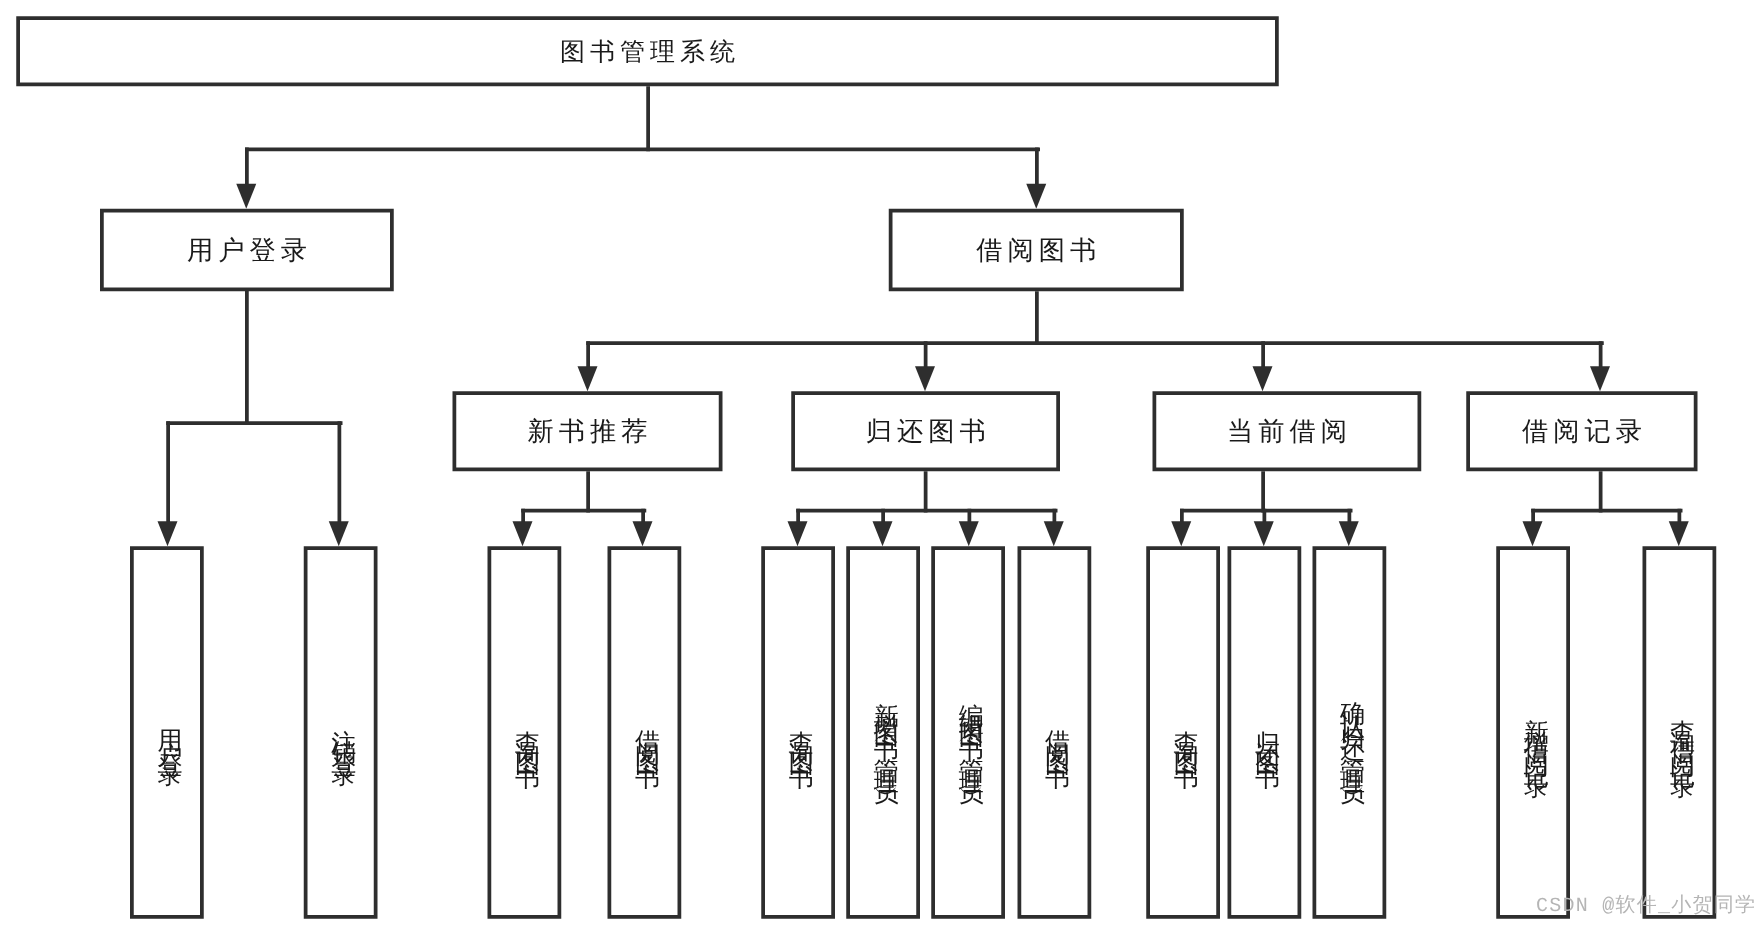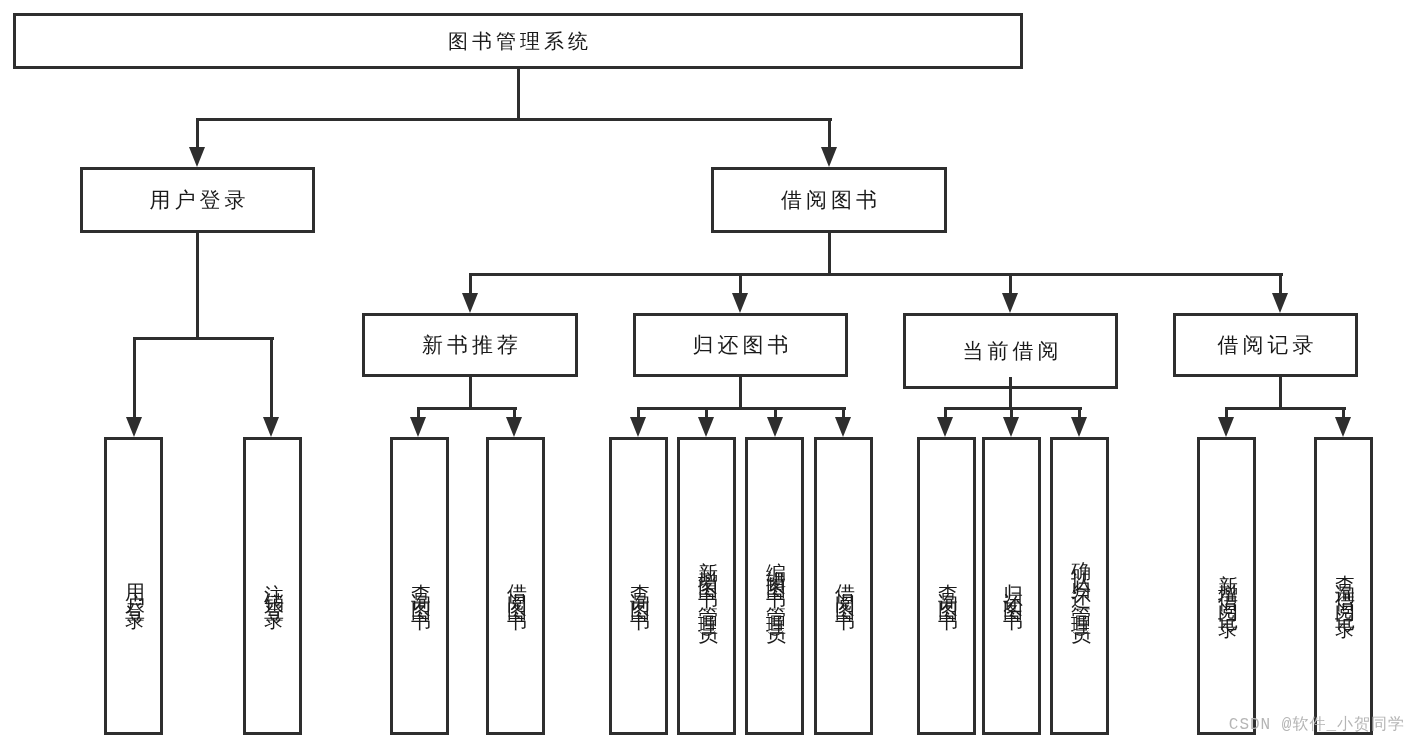--- a/index.html
+++ b/index.html
@@ -87,21 +87,21 @@
   <div class="arrowhead" style="left:462px;top:293px"></div>
   <div class="vline" style="left:739px;top:273px;height:24px"></div>
   <div class="arrowhead" style="left:732px;top:293px"></div>
   <div class="vline" style="left:1009px;top:273px;height:24px"></div>
   <div class="arrowhead" style="left:1002px;top:293px"></div>
   <div class="vline" style="left:1279px;top:273px;height:24px"></div>
   <div class="arrowhead" style="left:1272px;top:293px"></div>
 
   <div class="node node-h" style="left:362px;top:313px;width:216px;height:64px">新书推荐</div>
   <div class="node node-h" style="left:633px;top:313px;width:215px;height:64px">归还图书</div>
-  <div class="node node-h" style="left:903px;top:313px;width:215px;height:76px">当前借阅</div>
+  <div class="node node-h" style="left:922px;top:313px;width:215px;height:64px">当前借阅</div>
   <div class="node node-h" style="left:1173px;top:313px;width:185px;height:64px">借阅记录</div>
 
   <div class="vline" style="left:469px;top:377px;height:33px"></div>
   <div class="hline" style="left:417px;top:407px;width:100px"></div>
   <div class="vline" style="left:417px;top:407px;height:14px"></div>
   <div class="arrowhead" style="left:410px;top:417px"></div>
   <div class="vline" style="left:513px;top:407px;height:14px"></div>
   <div class="arrowhead" style="left:506px;top:417px"></div>
 
   <div class="vline" style="left:739px;top:377px;height:33px"></div>

